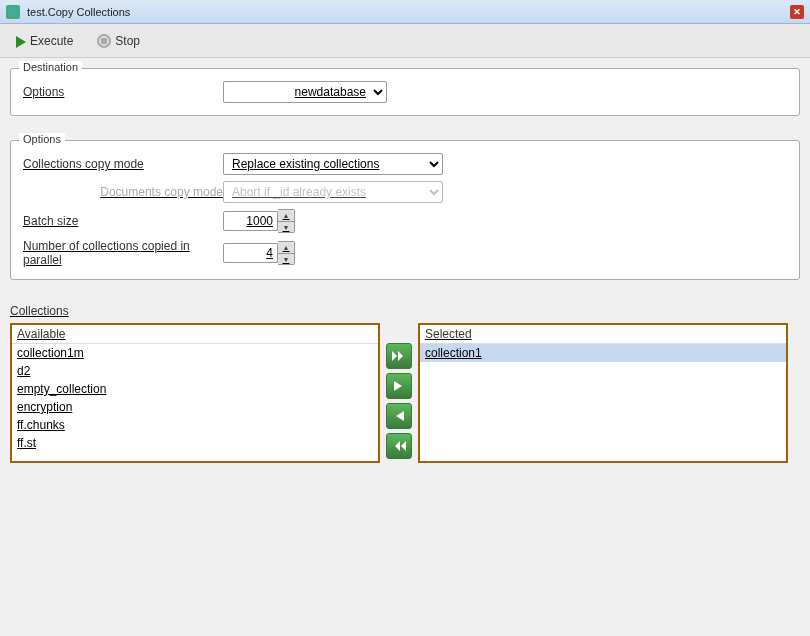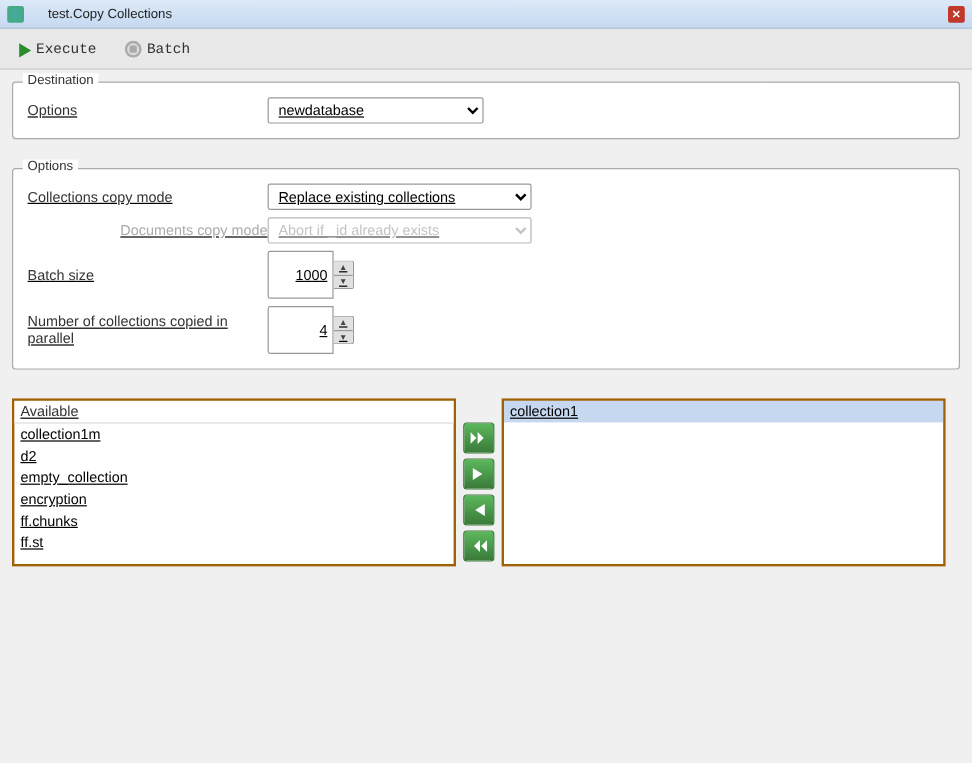--- a/index.html
+++ b/index.html
@@ -13,21 +13,21 @@
     }
 
     
     .title-bar {
       background: linear-gradient(to bottom, #dce9f7, #c5d9f1);
       border-bottom: 1px solid #9ab5d5;
       height: 24px;
       display: flex;
       align-items: center;
       padding: 0 6px;
-      gap: 20px;
+      gap: 7px;
     }
     .title-bar-icon {
       width: 14px;
       height: 14px;
       background: #4a8;
       border-radius: 2px;
       display: flex; align-items: center; justify-content: center;
       flex-shrink: 0;
     }
     .title-bar-icon svg { width: 10px; height: 10px; }
@@ -60,21 +60,20 @@
     .toolbar-btn {
       display: flex;
       align-items: flex-end;
       gap: 4px;
       padding: 3px 8px;
       background: transparent;
       border: none;
       cursor: pointer;
       font-size: 12px;
       color: #333;
-      font-family: Liberation Mono, monospace;
     }
     .play-icon {
       width: 0; height: 0;
       border-top: 6px solid transparent;
       border-bottom: 6px solid transparent;
       border-left: 10px solid #2a8c2a;
     }
     .stop-icon-circle {
       width: 14px; height: 14px;
       border-radius: 50%;
@@ -134,42 +133,42 @@
     select {
       height: 22px;
       font-size: 12px;
       border: 1px solid #999;
       background: white;
       padding: 0 4px;
       border-radius: 2px;
       cursor: pointer;
     }
     select.host-select { width: 180px; }
-    select.db-select { width: 180px; }
+    select.db-select { width: 164px; text-align: right; }
     select.mode-select { width: 220px; }
     select.docs-mode-select { width: 220px; color: #aaa; }
 
     .checkbox-row {
       display: flex;
       align-items: center;
       gap: 5px;
       margin: 4px 0;
     }
     .checkbox-row input[type=checkbox] {
       width: 13px; height: 13px;
       cursor: pointer;
     }
 
     .spinner-input {
       display: flex;
       align-items: center;
     }
     .spinner-input input[type=number] {
       width: 55px;
-      height: 40px;
+      height: 20px;
       border: 1px solid #999;
       font-size: 12px;
       text-align: right;
       padding: 0 4px;
       border-radius: 2px 0 0 2px;
       -moz-appearance: textfield;
     }
     .spinner-input input[type=number]::-webkit-outer-spin-button,
     .spinner-input input[type=number]::-webkit-inner-spin-button {
       -webkit-appearance: none;
@@ -283,21 +282,21 @@
 
 <div class="toolbar">
   <button class="toolbar-btn">
     <div class="play-icon"></div>
     <span>Execute</span>
   </button>
   <button class="toolbar-btn">
     <div class="stop-icon-circle">
       <div class="stop-icon-inner"></div>
     </div>
-    <span>Batch</span>
+    <span>Stop</span>
   </button>
 </div>
 
 <div class="main-content">
 
   <div class="section">
     <span class="section-legend">Destination</span>
     <div class="form-row">
       <span class="form-label">Options</span>
       <select class="db-select">
@@ -345,20 +344,21 @@
         <input type="number" value="4" style="">
         <div class="spinner-btns">
           <button class="spinner-btn">▲</button>
           <button class="spinner-btn">▼</button>
         </div>
       </div>
     </div>
   </div>
 
   <div>
+    <div class="collections-header">Collections</div>
     <div class="collections-layout">
 
       <div class="list-box list-box-available">
         <div class="list-box-header">Available</div>
         <div class="list-item">collection1m</div>
         <div class="list-item">d2</div>
         <div class="list-item">empty_collection</div>
         <div class="list-item">encryption</div>
         <div class="list-item">ff.chunks</div>
         <div class="list-item">ff.st</div>
@@ -383,19 +383,20 @@
         </button>
         <button class="transfer-btn" title="Move all to available">
           <svg viewBox="0 0 14 14" xmlns="http://www.w3.org/2000/svg">
             <polygon points="14,2 9,7 14,12" fill="white"></polygon>
             <polygon points="8,2 3,7 8,12" fill="white"></polygon>
           </svg>
         </button>
       </div>
 
       <div class="list-box list-box-selected">
+        <div class="list-box-header">Selected</div>
         <div class="list-item selected-item">collection1</div>
       </div>
 
     </div>
   </div>
 
 </div>
 
 </body></html>

